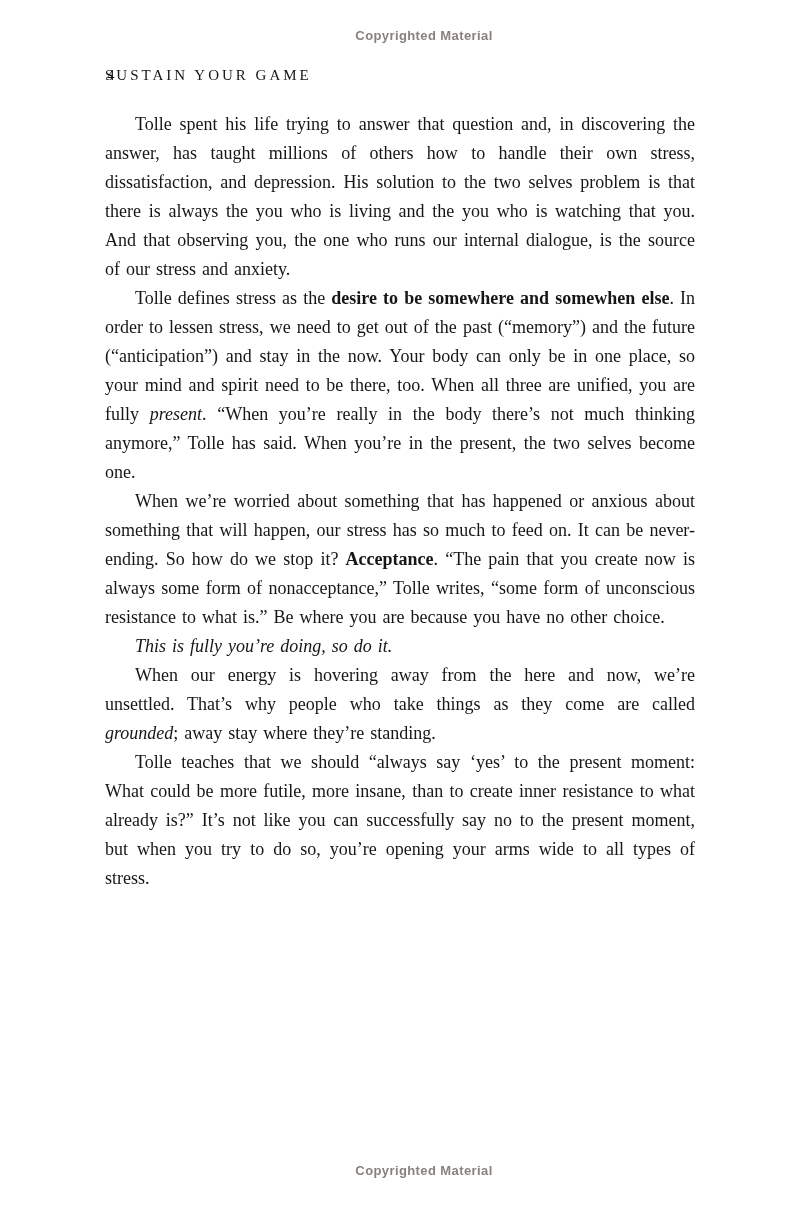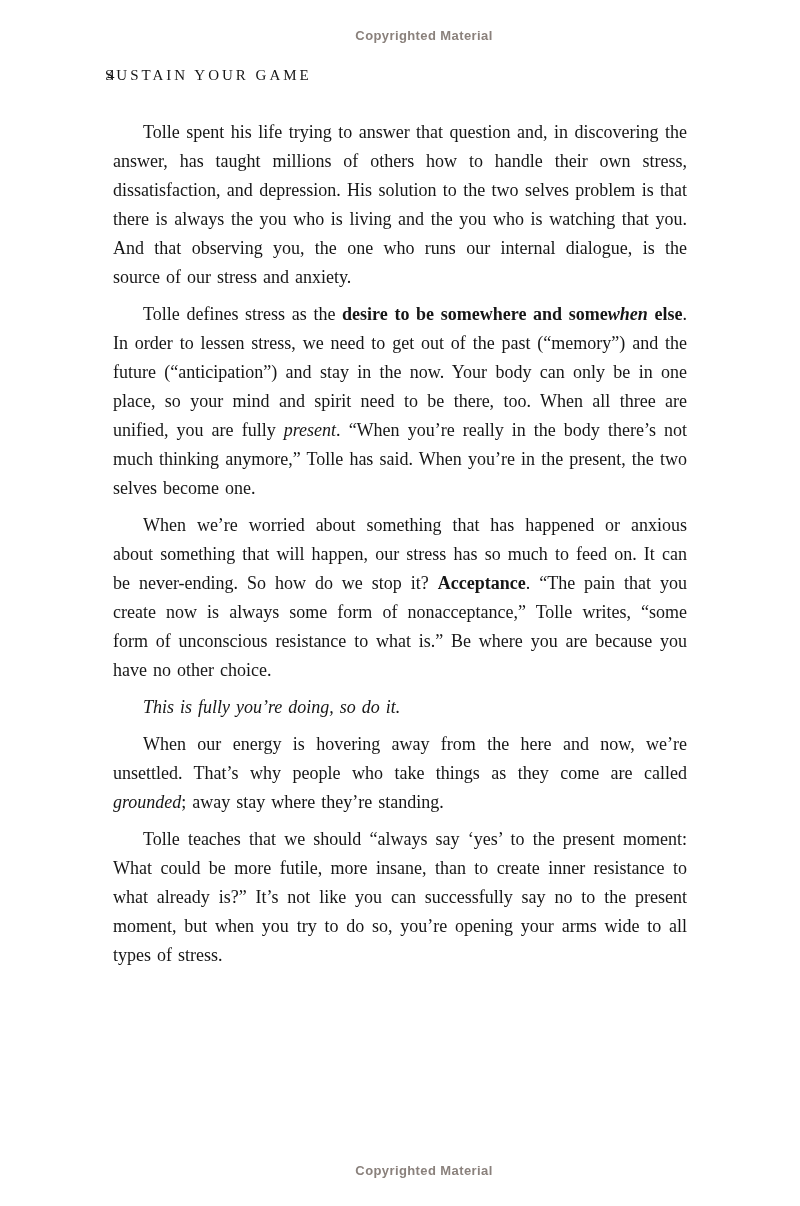--- a/index.html
+++ b/index.html
@@ -48,24 +48,24 @@
   .body-text {
     position: absolute;
     top: 110px;
     left: 105px;
     width: 590px;
     font-size: 18px;
     line-height: 29px;
     text-align: justify;
     word-spacing: 1.5px;
   }
-  .body-text p { margin: 8px; text-indent: 30px; }
+  .body-text p { margin: 0; text-indent: 30px; }
   .b  { font-weight: bold; }
   .i  { font-style: italic; }
-  .bi { font-weight: bold; font-style: italic; }
+  .bi { font-weight: bold; }
 </style>
 </head>
 <body>
 
 <div class="page">
 
   <div class="notice top">Copyrighted Material</div>
 
   <div class="running-head">
     <span class="pagenum">4</span>

